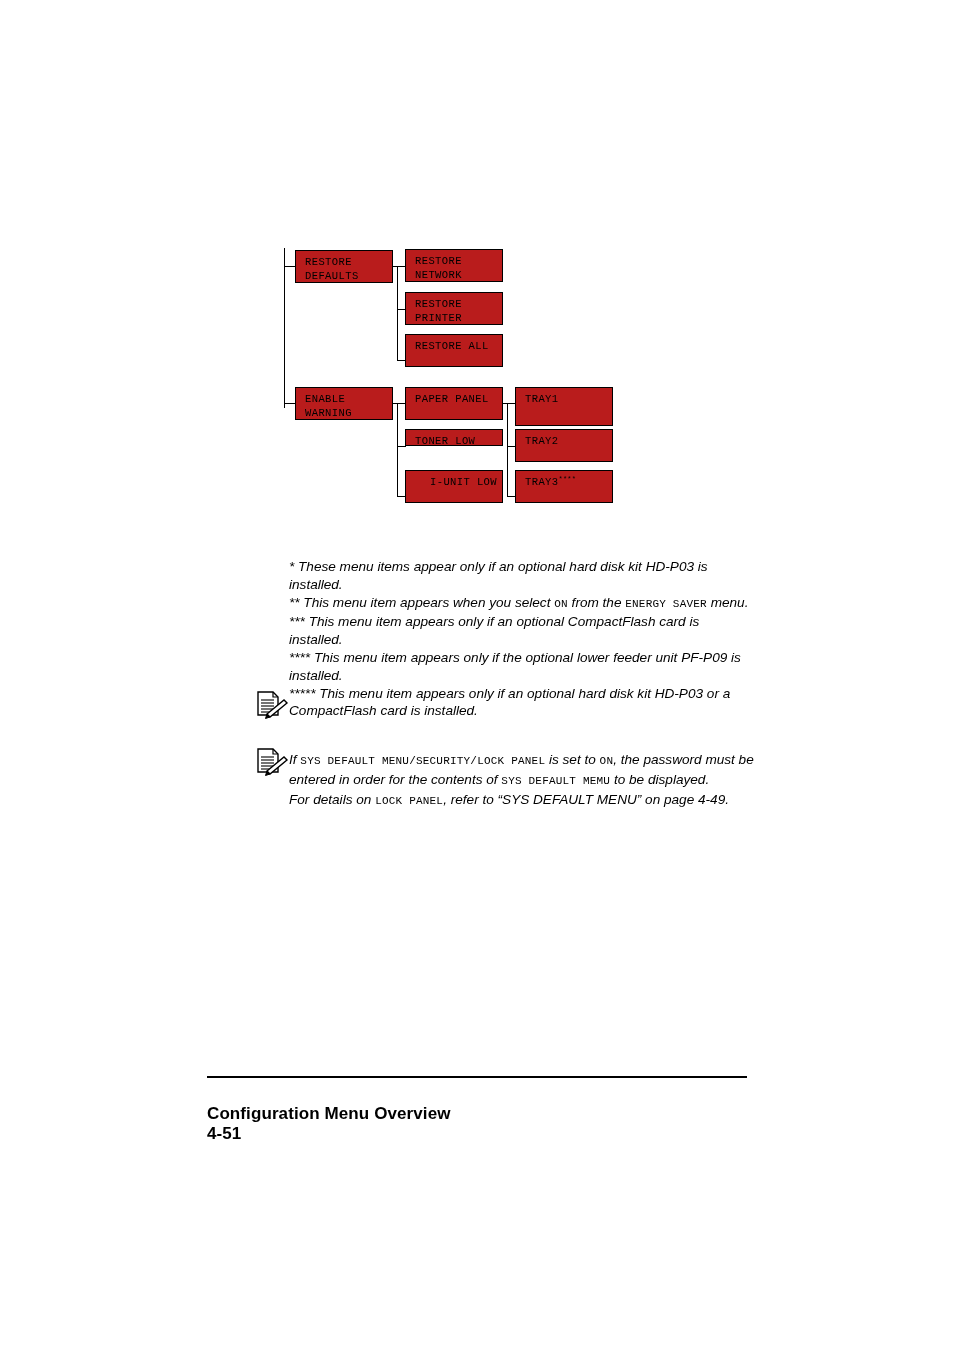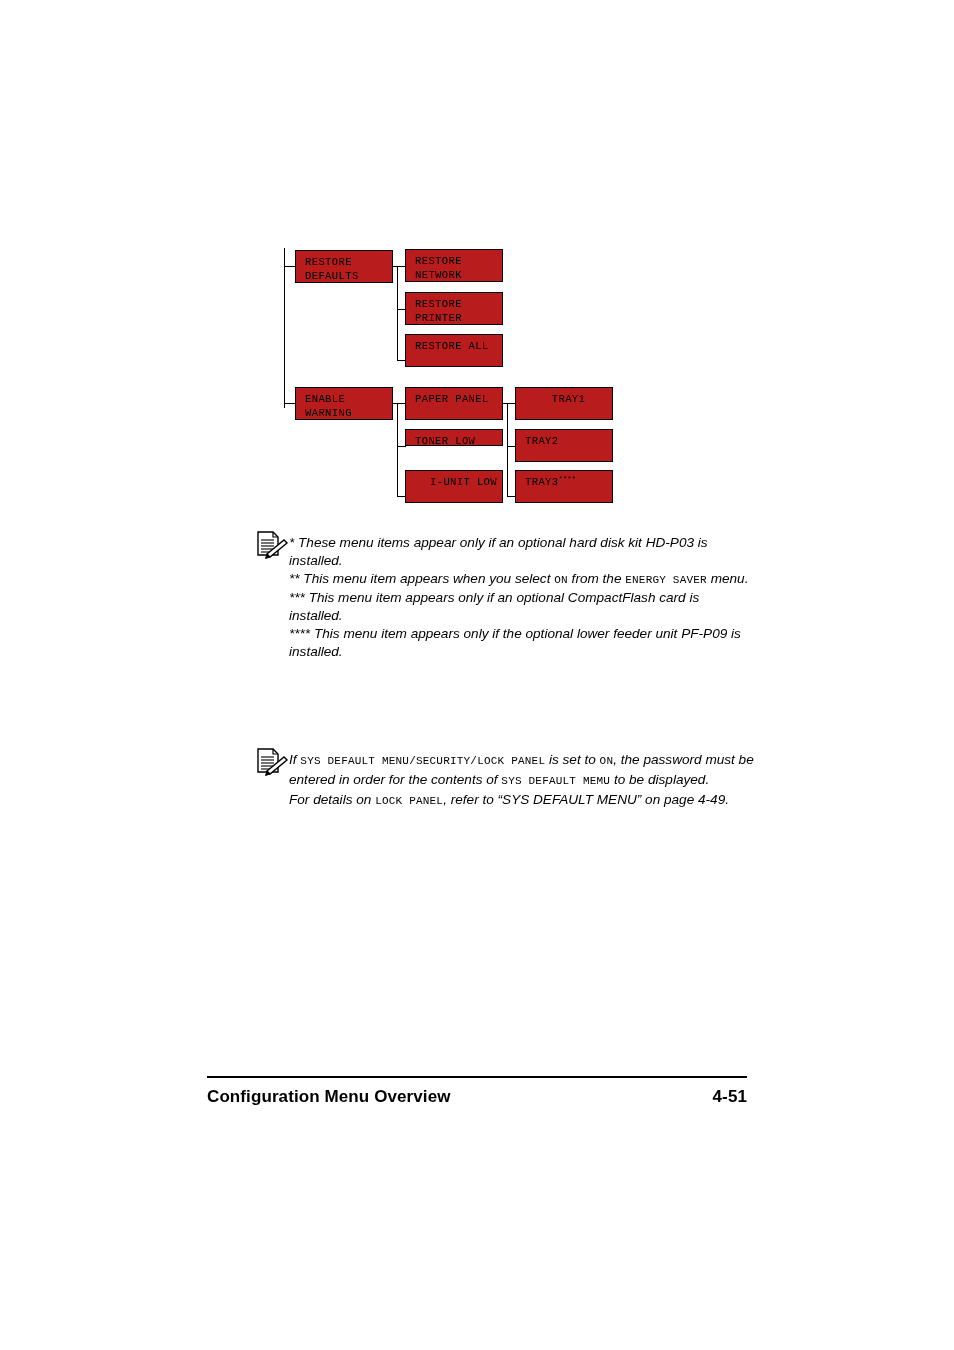--- a/index.html
+++ b/index.html
@@ -89,25 +89,26 @@
   }
   #footer .rule {
     height: 2px;
     background: #000000;
     width: 100%;
   }
   #footer .row {
     display: flex;
     justify-content: space-between;
     align-items: baseline;
-    margin-top: 9px;
+    margin-top: 26px;
     font-family: "Liberation Sans", sans-serif;
     font-size: 17px;
     font-weight: bold;
     letter-spacing: 0.1px;
+    flex-direction: column;
   }
 </style>
 </head>
 <body>
 
 <div id="diagram">
 
   <div class="line vline" style="left:284px; top:248px; height:160px;"></div>
   <div class="line hline" style="left:284px; top:266px; width:12px;"></div>
   <div class="line hline" style="left:284px; top:403px; width:12px;"></div>
@@ -140,48 +141,49 @@
 
   <div class="node" style="left:295px; top:387px; width:98px; height:33px;">ENABLE
 WARNING</div>
 
   <div class="node" style="left:405px; top:387px; width:98px; height:33px;">PAPER PANEL</div>
 
   <div class="node" style="left:405px; top:429px; width:98px; height:17px;">TONER LOW</div>
 
   <div class="node" style="left:405px; top:470px; width:98px; height:33px;padding-left:24px;">I-UNIT LOW</div>
 
-  <div class="node" style="left:515px; top:387px; width:98px; height:33px;text-align:center;">TRAY1</div>
+  <div class="node" style="left:515px; top:387px; width:98px; height:39px;">TRAY1</div>
 
   <div class="node" style="left:515px; top:429px; width:98px; height:33px;">TRAY2</div>
 
   <div class="node" style="left:515px; top:470px; width:98px; height:33px;"><span>TRAY3</span><sup>****</sup></div>
 </div>
 
-<div class="note-block" style="left:255px; top:528px; width:500px;">
+<div class="note-block" style="left:255px; top:552px; width:500px;align-items:flex-end;">
   <span class="note-icon">
     <svg width="34" height="30" viewBox="0 0 34 30" xmlns="http://www.w3.org/2000/svg">
       <path d="M3 2 H18 L23 7 V25 H3 Z" fill="#ffffff" stroke="#000000" stroke-width="1.4"></path>
       <path d="M18 2 V7 H23" fill="none" stroke="#000000" stroke-width="1.2"></path>
       <g stroke="#000000" stroke-width="1.1">
         <line x1="6" y1="10" x2="19" y2="10"></line>
         <line x1="6" y1="13" x2="19" y2="13"></line>
         <line x1="6" y1="16" x2="19" y2="16"></line>
         <line x1="6" y1="19" x2="19" y2="19"></line>
         <line x1="6" y1="22" x2="15" y2="22"></line>
       </g>
       <path d="M12 24 L29 10 L32 13 L15 27 Z" fill="#ffffff" stroke="#000000" stroke-width="1.4"></path>
       <path d="M12 24 L15 27 L10.5 28.5 Z" fill="#000000" stroke="#000000" stroke-width="1"></path>
     </svg>
   </span>
   <div class="note-body">
     <span class="note-line">* These menu items appear only if an optional hard disk kit HD-P03 is installed.</span>
     <span class="note-line">** This menu item appears when you select <span class="mono">ON</span> from the <span class="mono">ENERGY SAVER</span> menu.</span>
     <span class="note-line">*** This menu item appears only if an optional CompactFlash card is installed.</span>
     <span class="note-line">**** This menu item appears only if the optional lower feeder unit PF-P09 is installed.</span>
+    <span class="note-line">***** This menu item appears only if an optional hard disk kit HD-P03 or a CompactFlash card is installed.</span>
   </div>
 </div>
 
 <div class="note-block" style="left:255px; top:745px; width:500px;">
   <span class="note-icon">
     <svg width="34" height="30" viewBox="0 0 34 30" xmlns="http://www.w3.org/2000/svg">
       <path d="M3 2 H18 L23 7 V25 H3 Z" fill="#ffffff" stroke="#000000" stroke-width="1.4"></path>
       <path d="M18 2 V7 H23" fill="none" stroke="#000000" stroke-width="1.2"></path>
       <g stroke="#000000" stroke-width="1.1">
         <line x1="6" y1="10" x2="19" y2="10"></line>

